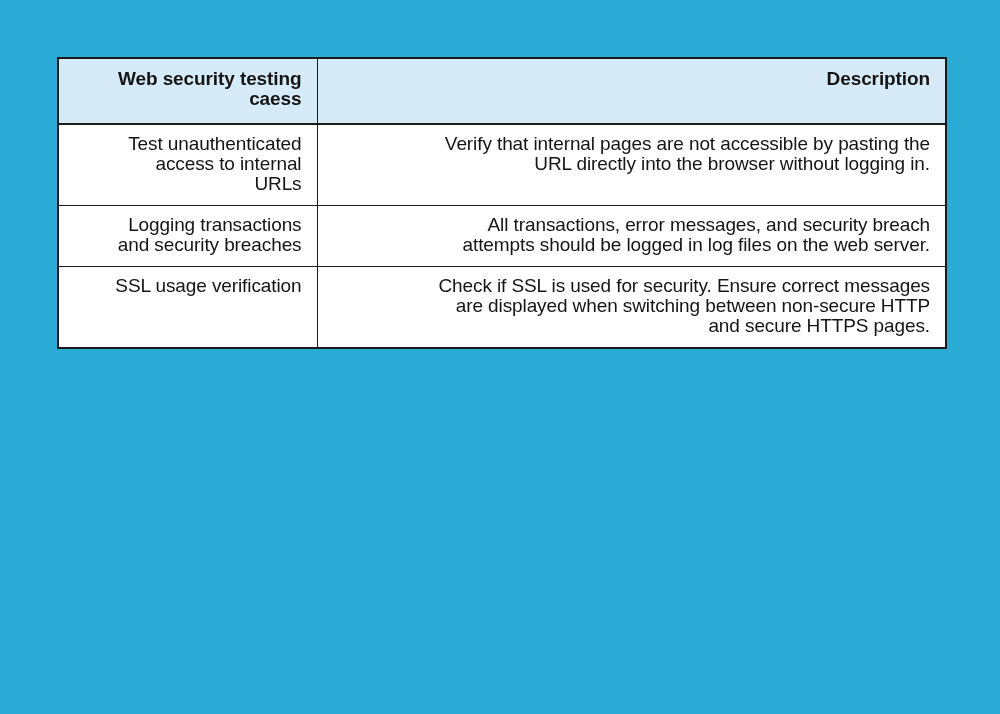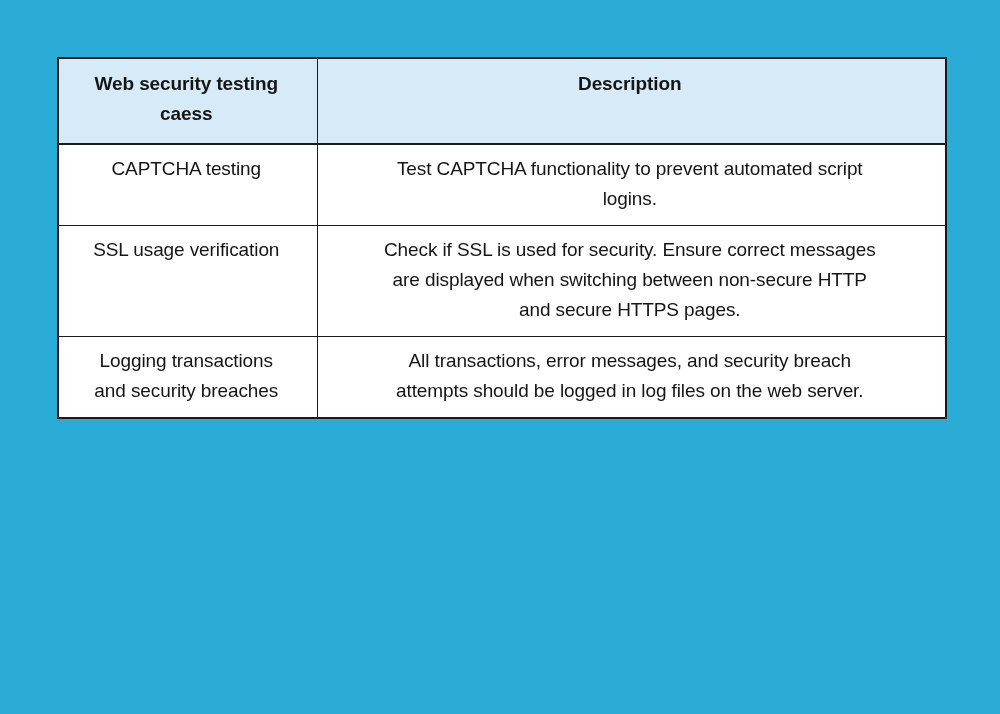--- a/index.html
+++ b/index.html
@@ -30,24 +30,24 @@
     table-layout: fixed;
     border-collapse: collapse;
     background: var(--cell-bg);
     border: 2px solid var(--border);
   }
   col.col-case { width: 259px; }
   col.col-desc { width: 629px; }
   th, td {
     border: 1.5px solid var(--border);
     vertical-align: top;
-    text-align: center;
+    text-align: right;
     padding: 9px 15px 11px 12px;
     font-size: 19px;
-    line-height: 30px;
+    line-height: 20px;
     color: var(--text);
     white-space: pre-line;
     letter-spacing: -0.1px;
   }
   thead th {
     background: var(--header-bg);
     font-weight: 700;
     border-bottom: 2px solid var(--border);
     padding-top: 10px;
     padding-bottom: 14px;
@@ -64,31 +64,33 @@
     </colgroup>
     <thead>
       <tr>
         <th>Web security testing
 caess</th>
         <th>Description</th>
       </tr>
     </thead>
     <tbody>
       <tr>
-        <td>CAPTCHA testing</td>
-        <td>Test CAPTCHA functionality to prevent automated script
-logins.</td>
+        <td>Test unauthenticated
+access to internal
+URLs</td>
+        <td>Verify that internal pages are not accessible by pasting the
+URL directly into the browser without logging in.</td>
+      </tr>
+      <tr>
+        <td>Logging transactions
+and security breaches</td>
+        <td>All transactions, error messages, and security breach
+attempts should be logged in log files on the web server.</td>
       </tr>
       <tr>
         <td>SSL usage verification</td>
         <td>Check if SSL is used for security. Ensure correct messages
 are displayed when switching between non-secure HTTP
 and secure HTTPS pages.</td>
       </tr>
-      <tr>
-        <td>Logging transactions
-and security breaches</td>
-        <td>All transactions, error messages, and security breach
-attempts should be logged in log files on the web server.</td>
-      </tr>
     </tbody>
   </table>
 </div>
 
 </body></html>

